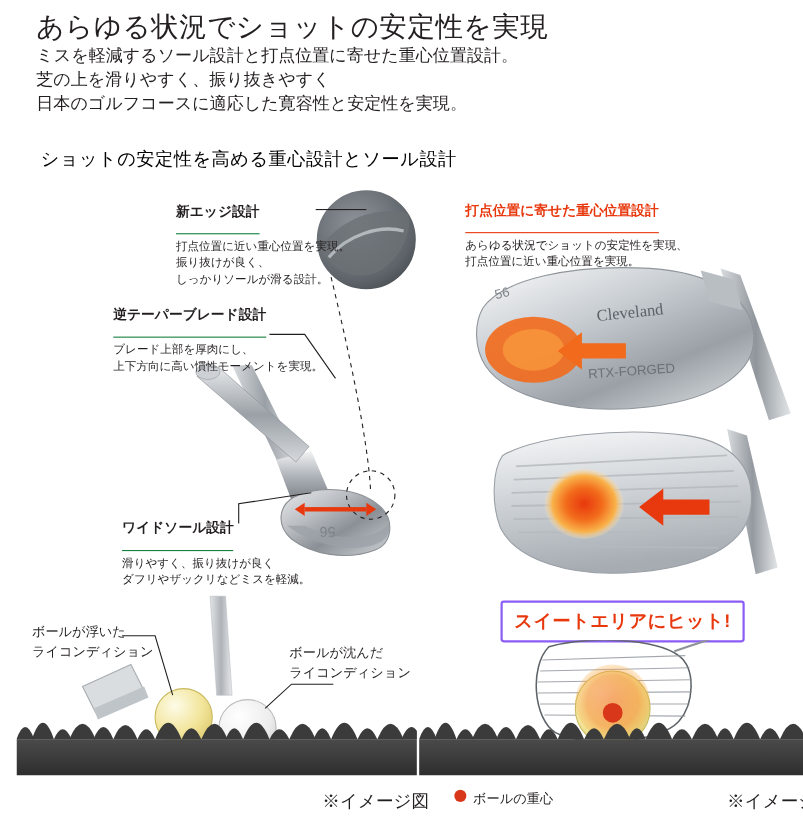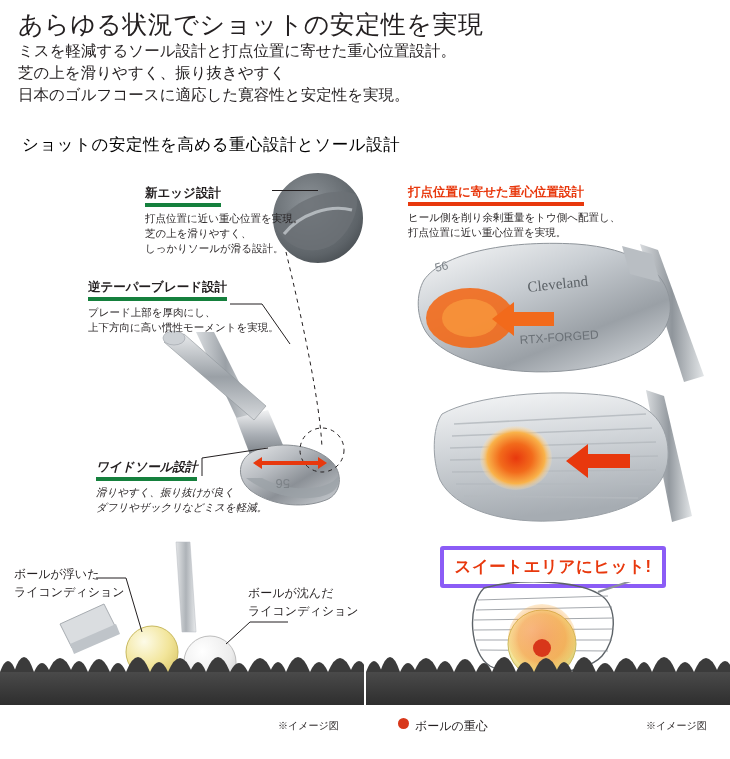--- a/index.html
+++ b/index.html
@@ -12,20 +12,21 @@
     height: 759px;
     position: relative;
     font-family: "Liberation Sans", sans-serif;
     color: #231f20;
     overflow: hidden;
   }
   .page {
     position: relative;
     width: 596px;
     height: 759px;
+    margin-left: 15px;
   }
 
   
   .headline {
     position: absolute;
     left: 18px;
     top: 8px;
     font-size: 25px;
     letter-spacing: 0.5px;
     color: #231f20;
@@ -58,23 +59,23 @@
     color: #231f20;
     white-space: nowrap;
   }
   .callout-body {
     font-size: 10.5px;
     line-height: 15px;
     color: #231f20;
     white-space: nowrap;
   }
   .underline-title {
-    border-bottom: 4px solid #15803d;
+    border-bottom: 1px solid #15803d;
     display: inline-block;
-    padding-bottom: 1px;
+    padding-bottom: 11px;
   }
   .abs { position: absolute; }
 
   
   .leader {
     position: absolute;
     background: #231f20;
   }
 
   
@@ -101,21 +102,21 @@
     border-left: 9px solid #e8380d;
   }
 
   
   .sweet-banner {
     position: absolute;
     left: 440px;
     top: 546px;
     width: 218px;
     height: 34px;
-    border: 4px solid #8b5cf6;
+    border: 2px solid #8b5cf6;
     border-radius: 3px;
     display: flex;
     align-items: center;
     justify-content: center;
   }
   .sweet-banner span {
     color: #e8380d;
     font-size: 16.5px;
     font-weight: bold;
     letter-spacing: 0.5px;
@@ -137,21 +138,21 @@
     display: inline-block;
   }
   .legend-label {
     font-size: 12px;
     color: #231f20;
     white-space: nowrap;
   }
 
   .note {
     position: absolute;
-    font-size: 10px;
+    font-size: 16px;
     color: #231f20;
     white-space: nowrap;
   }
 
   
   .photo-box { position: absolute; }
 </style>
 </head>
 <body>
 
@@ -230,40 +231,40 @@
       </linearGradient>
     </defs>
     <path d="M44 22 L64 14 L146 86 L134 100 Z" fill="url(#shaftg2)" stroke="#8d9398" stroke-width="0.6"></path>
     <ellipse cx="54" cy="18" rx="11" ry="7" fill="#cdd1d5" stroke="#9aa0a6" stroke-width="0.6"></ellipse>
   </svg>
 
   <div class="abs" style="left:145px; top:183px;">
     <div class="callout-title underline-title">新エッジ設計</div>
     <div class="callout-body" style="margin-top:4px;">
       <div>打点位置に近い重心位置を実現。</div>
-      <div>芝の上を滑りやすく、</div>
+      <div>振り抜けが良く、</div>
       <div>しっかりソールが滑る設計。</div>
     </div>
   </div>
   <div class="leader" style="left:272px; top:190px; width:46px; height:1px;"></div>
 
   <div class="abs" style="left:88px; top:277px;">
     <div class="callout-title underline-title">逆テーパーブレード設計</div>
     <div class="callout-body" style="margin-top:4px;">
       <div>ブレード上部を厚肉にし、</div>
       <div>上下方向に高い慣性モーメントを実現。</div>
     </div>
   </div>
   <svg class="abs" style="left:228px; top:300px;" width="70" height="60" viewBox="0 0 70 60">
     <path d="M2 4 L34 4 L62 44" stroke="#231f20" stroke-width="1" fill="none"></path>
   </svg>
 
   <div class="red-arrow-h" style="left:262px; top:461px; width:56px;"></div>
 
-  <div class="abs" style="left:96px; top:457px;font-style:italic;">
+  <div class="abs" style="left:96px; top:471px;">
     <div class="callout-title underline-title">ワイドソール設計</div>
     <div class="callout-body" style="margin-top:4px;">
       <div>滑りやすく、振り抜けが良く</div>
       <div>ダフリやザックリなどミスを軽減。</div>
     </div>
   </div>
   <svg class="abs" style="left:196px; top:440px;" width="80" height="42" viewBox="0 0 80 42">
     <path d="M6 36 L6 18 L72 8" stroke="#231f20" stroke-width="1" fill="none"></path>
   </svg>
 
@@ -296,21 +297,21 @@
     <path d="M146 76 L106 76 L106 66 L84 83 L106 100 L106 90 L146 90 Z" fill="#f26a1b"></path>
 
     <text x="28" y="36" font-family="Liberation Sans, sans-serif" font-size="12" fill="#7f858b" transform="rotate(-14 28 36)">56</text>
     <text x="120" y="56" font-family="Liberation Serif, serif" font-size="15" fill="#5c6267" transform="rotate(-6 120 56)">Cleveland</text>
     <text x="112" y="108" font-family="Liberation Sans, sans-serif" font-size="12" fill="#6b7177" transform="rotate(-4 112 108)">RTX-FORGED</text>
   </svg>
 
   <div class="abs" style="left:408px; top:182px;">
     <div class="callout-title underline-title" style="color:#e8380d; border-bottom-color:#e8380d;">打点位置に寄せた重心位置設計</div>
     <div class="callout-body" style="margin-top:4px;">
-      <div>ヒール側を削り余剰重量をトウ側へ配置し、</div>
+      <div>あらゆる状況でショットの安定性を実現、</div>
       <div>打点位置に近い重心位置を実現。</div>
     </div>
   </div>
 
   <svg class="abs photo-box" style="left:424px; top:388px;" width="300" height="150" viewBox="0 0 300 150">
     <defs>
       <linearGradient id="faceg" x1="0" y1="0" x2="0.2" y2="1">
         <stop offset="0%" stop-color="#f6f7f8"></stop>
         <stop offset="45%" stop-color="#d2d6da"></stop>
         <stop offset="100%" stop-color="#a6acb2"></stop>

